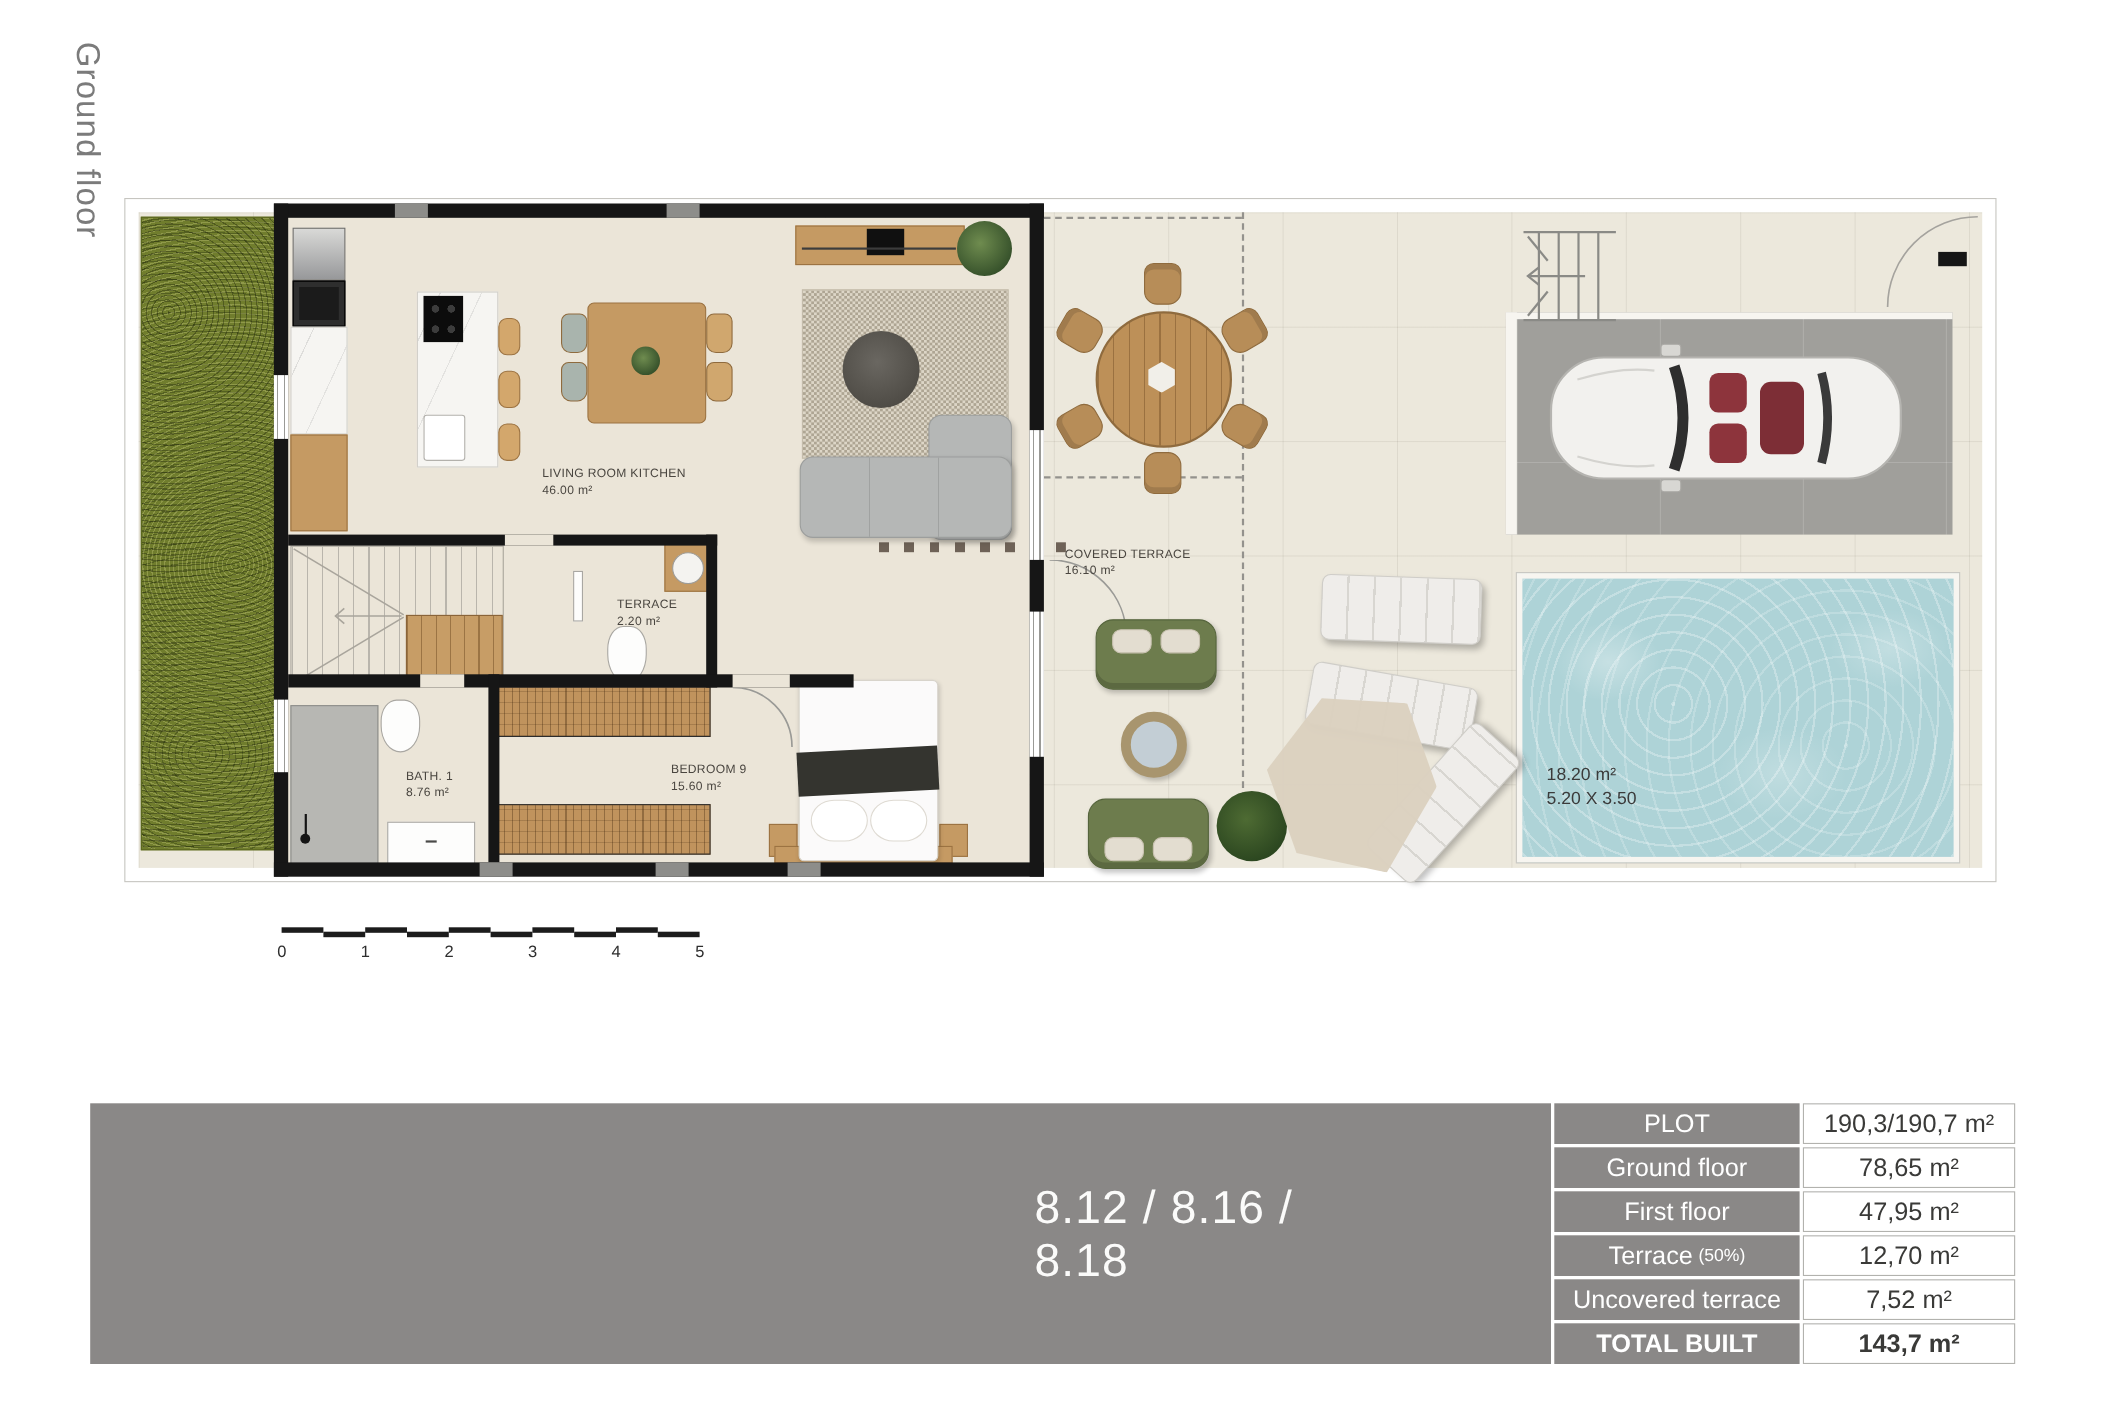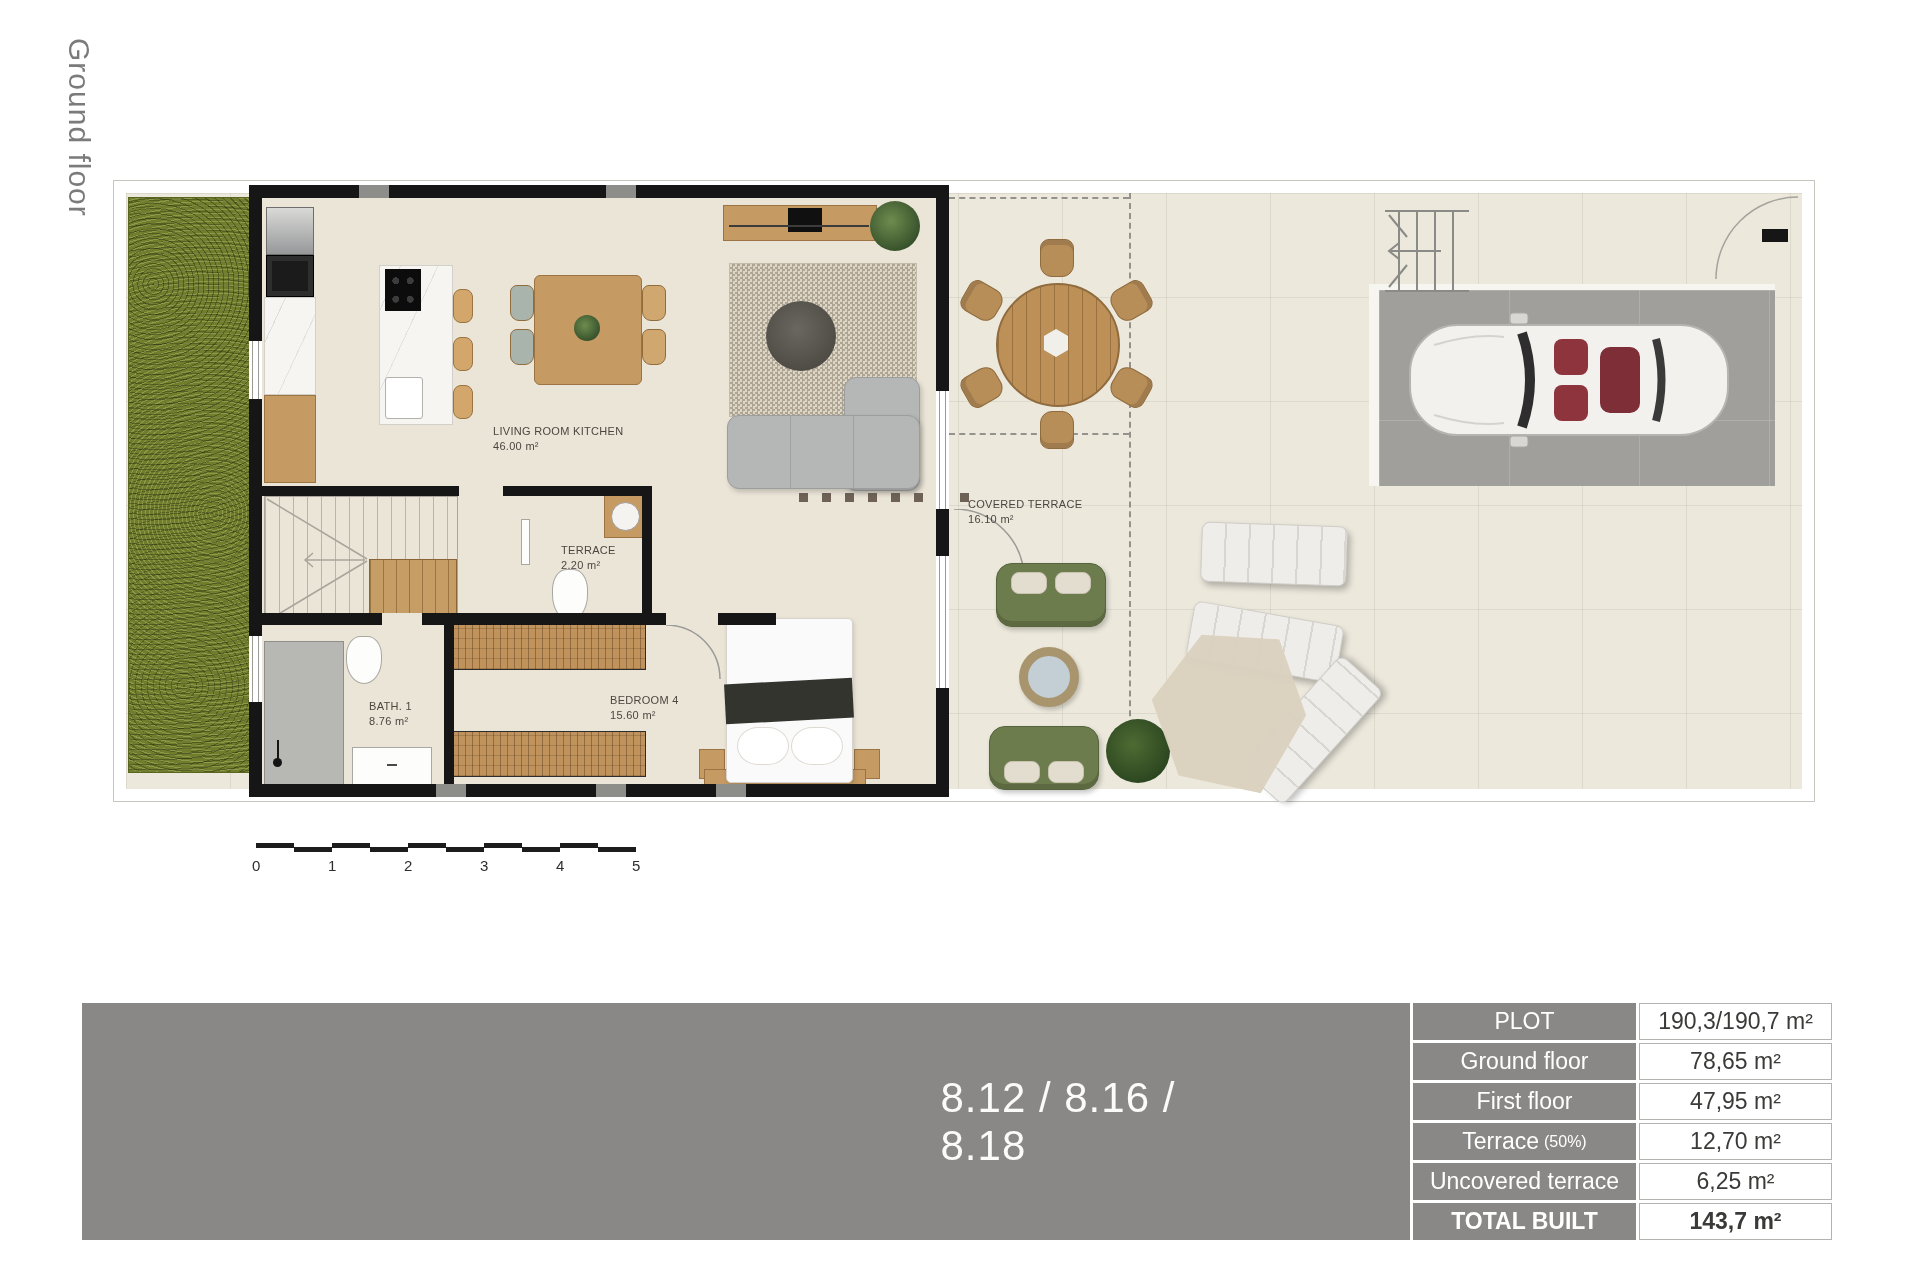--- a/index.html
+++ b/index.html
@@ -148,20 +148,26 @@
     <path d="M30 114 q40 12 70 8" stroke="#d4d3cf" stroke-width="2" fill="none"></path>
     <path d="M118 32 q16 47 0 94" stroke="#2e2e2e" stroke-width="10" fill="none"></path>
     <path d="M252 38 q11 41 0 82" stroke="#3a3a3a" stroke-width="8" fill="none"></path>
     <rect x="150" y="38" width="34" height="36" rx="8" fill="#8d343c"></rect>
     <rect x="150" y="84" width="34" height="36" rx="8" fill="#8d343c"></rect>
     <rect x="196" y="46" width="40" height="66" rx="10" fill="#7d2e36"></rect>
     <rect x="106" y="12" width="18" height="11" rx="3" fill="#d8d7d3" stroke="#a9a8a4"></rect>
     <rect x="106" y="135" width="18" height="11" rx="3" fill="#d8d7d3" stroke="#a9a8a4"></rect>
   </svg>
 
+  <div class="abs pool" style="left:1265px;top:340px;width:392px;height:253px;">
+    <div class="abs pool-label">
+      <div>18.20 m²</div>
+      <div>5.20 X 3.50</div>
+    </div>
+  </div>
 
   <div class="abs indoor tiles" style="left:148px;top:17px;width:674px;height:586px;z-index:12;"></div>
 
   <div class="abs fridge z20" style="left:152px;top:26px;width:46px;height:46px;"></div>
   <div class="abs oven z20" style="left:152px;top:74px;width:46px;height:40px;"></div>
   <div class="abs marble z20" style="left:150px;top:116px;width:50px;height:96px;"></div>
   <div class="abs wood z20" style="left:150px;top:214px;width:50px;height:86px;"></div>
   <div class="abs marble z20" style="left:265px;top:84px;width:72px;height:158px;"></div>
   <div class="abs cooktop" style="left:271px;top:88px;width:36px;height:42px;z-index:21;"></div>
   <div class="abs sink" style="left:271px;top:196px;width:36px;height:40px;z-index:21;"></div>
@@ -288,21 +294,21 @@
   </div>
   <div class="abs room-label" style="left:447px;top:362px;">
     <div>TERRACE</div>
     <div>2.20 m²</div>
   </div>
   <div class="abs room-label" style="left:255px;top:518px;">
     <div>BATH. 1</div>
     <div>8.76 m²</div>
   </div>
   <div class="abs room-label" style="left:496px;top:512px;">
-    <div>BEDROOM 4</div>
+    <div>BEDROOM 9</div>
     <div>15.60 m²</div>
   </div>
   <div class="abs room-label" style="left:854px;top:316px;">
     <div>COVERED TERRACE</div>
     <div>16.10 m²</div>
   </div>
 </div>
 
 <div class="abs" style="left:256px;top:843px;width:390px;height:34px;">
   <div class="abs seg" style="left:0px;top:0px;"></div>
@@ -337,17 +343,17 @@
   <div class="acell-l">First floor</div>
   <div class="acell-v">47,95 m²</div>
 
   <div class="acell-l">
     <span>Terrace</span>
     <span class="note">(50%)</span>
   </div>
   <div class="acell-v">12,70 m²</div>
 
   <div class="acell-l">Uncovered terrace</div>
-  <div class="acell-v">6,25 m²</div>
+  <div class="acell-v">7,52 m²</div>
 
   <div class="acell-l bold">TOTAL BUILT</div>
   <div class="acell-v bold">143,7 m²</div>
 </div>
 
 </body></html>

